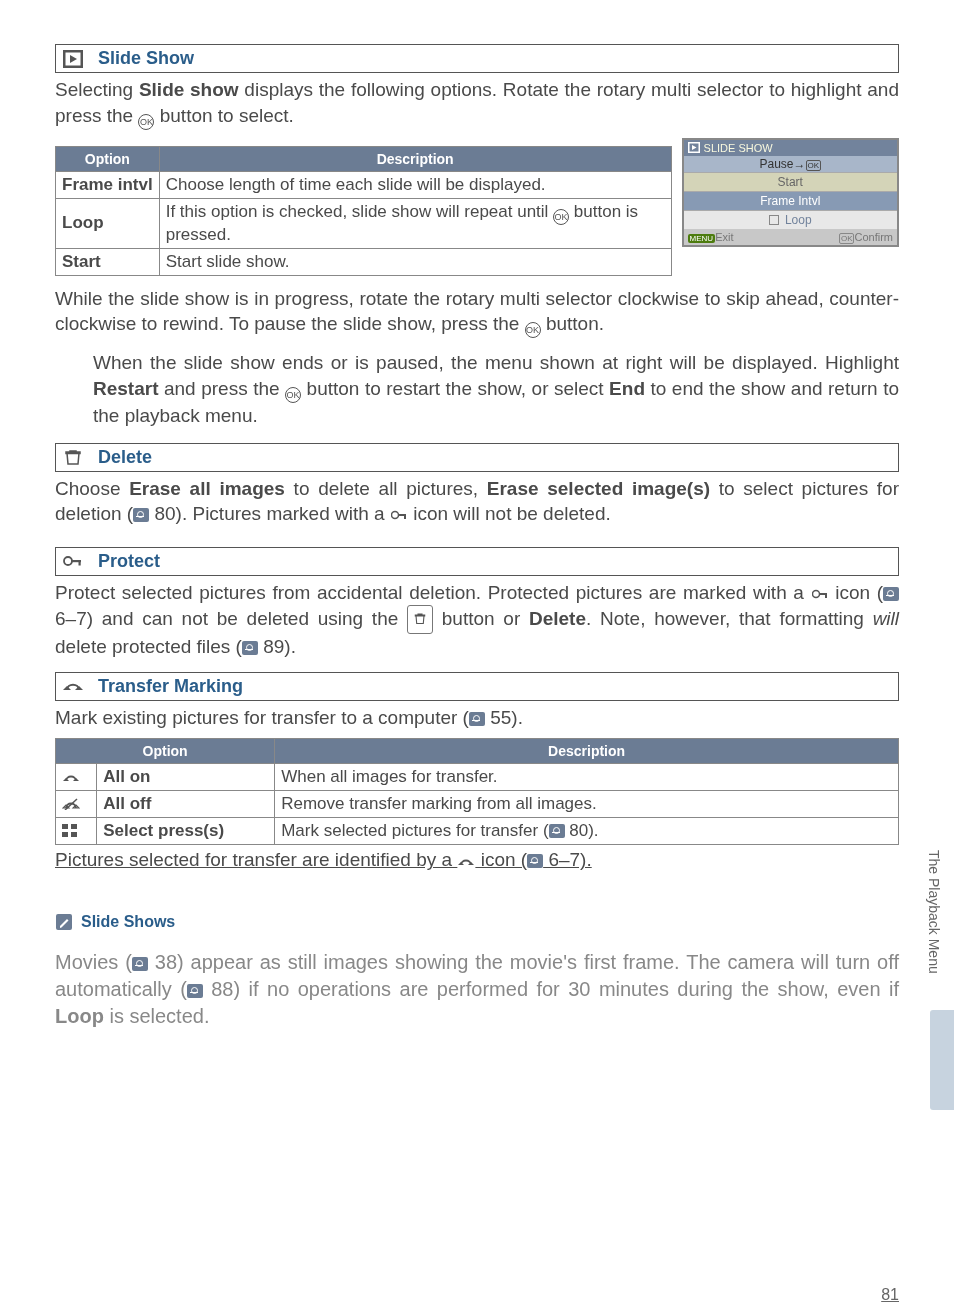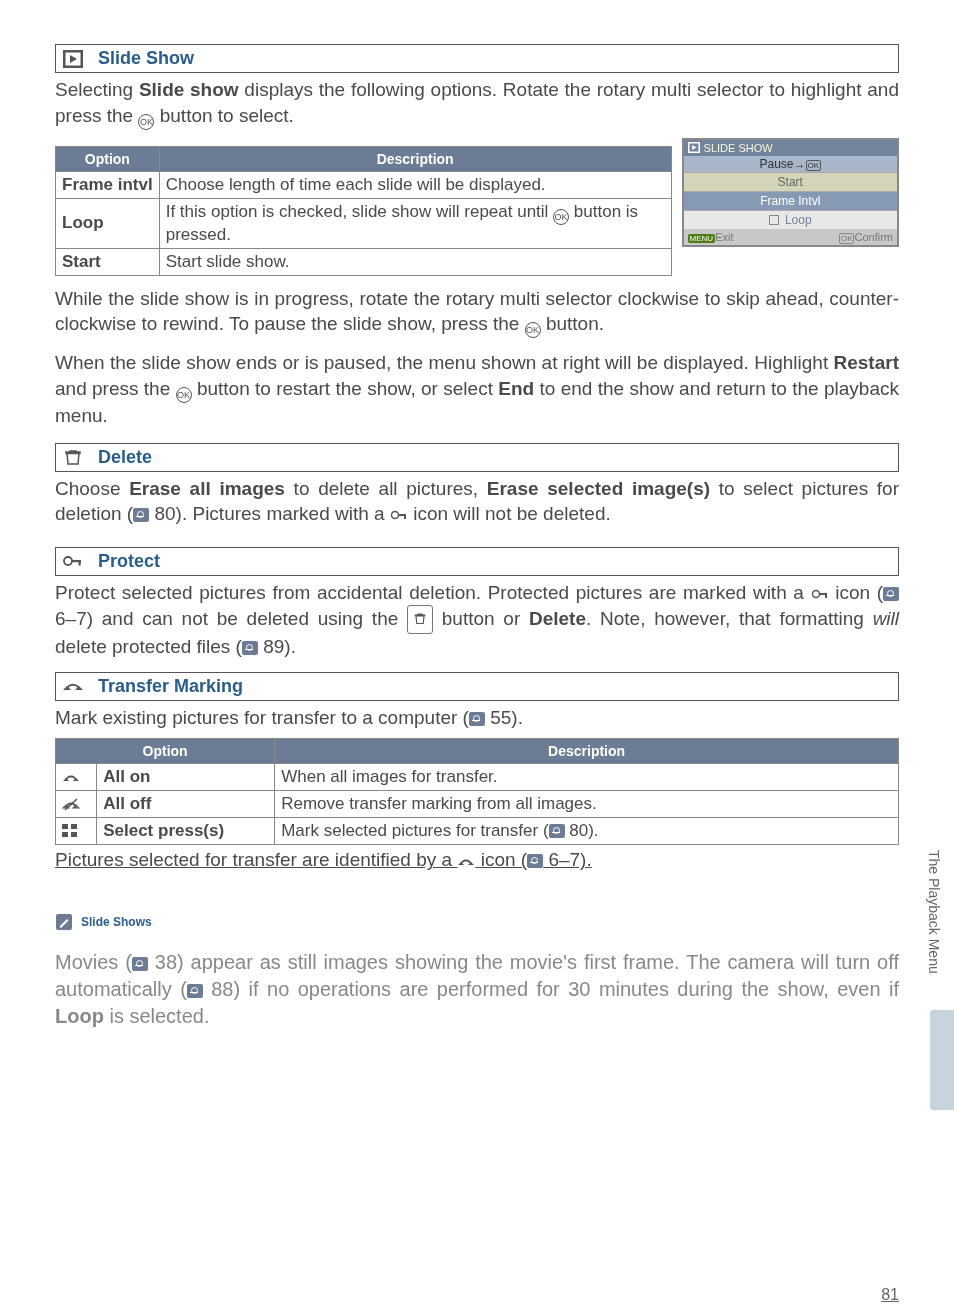--- a/index.html
+++ b/index.html
@@ -24,21 +24,21 @@
 .screen-item.sel { background: #d4d4b8; color:#666; }
 .screen-foot { display: flex; justify-content: space-between; padding: 2px 4px; font-size: 11px; background:#c8c8c8; color:#777; }
 .screen2 { border: 2px solid #888; width: 220px; height: 140px; background: #dedede; position: relative; font-size: 13px; }
 .screen2 .ptitle { text-align: center; padding: 10px; color: #8799b4; font-weight: bold; }
 .screen2 .bot { position: absolute; bottom: 6px; left: 0; right: 0; display: flex; justify-content: space-around; align-items: flex-end; }
 .screen2 .end { border: 2px solid #a58b4f; padding: 1px 16px; background: #e6e0d0; color: #8799b4; font-size: 13px; }
 .screen2 .restart { color: #8799b4; font-size: 12px; }
 .screen2 .confirm { color: #8096b5; font-size: 12px; }
 .tip-header { display: flex; align-items: center; gap: 8px; margin-top: 40px; }
 .tip-icon { width: 18px; height: 18px; }
-.tip-title { font-weight: bold; color: #2a5d8a; font-size: 12px; }
+.tip-title { font-weight: bold; color: #2a5d8a; font-size: 16px; }
 .tip-body { font-size: 20px; color: #888; line-height: 1.35; text-align: justify; margin-top: 18px; }
 .side-tab { position: absolute; right: 12px; top: 850px; writing-mode: vertical-rl; font-size: 14px; color: #666; }
 .side-block { position: absolute; right: 0; top: 1010px; width: 24px; height: 100px; background: #c7d3df; border-radius: 3px 0 0 3px; }
 .pagenum { position: absolute; right: 55px; bottom: 10px; font-size: 16px; color: #666; text-decoration: underline; }
 .ref-icon { display:inline-block; width:16px; height:14px; background:#6b7c94; border-radius:2px; vertical-align:-2px; position:relative; }
 .ref-icon::after { content:""; position:absolute; left:4px; top:3px; width:5px; height:5px; border:1px solid #fff; border-radius:50%; }
 .ref-icon::before { content:""; position:absolute; left:3px; top:8px; width:8px; height:3px; border-top:1px solid #fff; }
 .circled-ok { display:inline-block; width:16px; height:16px; border:1.5px solid #555; border-radius:50%; font-size:9px; line-height:14px; text-align:center; vertical-align:-3px; color:#555; }
 .trash-btn { display:inline-block; border:1px solid #777; border-radius:3px; padding:0 6px 1px; vertical-align:0; }
 svg { display: block; }
@@ -98,21 +98,21 @@
       <span><span style="background:#4d7c0f;color:#fff;font-size:8px;padding:0 2px;border-radius:2px;">MENU</span><span>Exit</span></span>
       <span><span style="border:1px solid #888;font-size:8px;padding:0 1px;border-radius:2px;">OK</span><span>Confirm</span></span>
     </div>
   </div>
 </div>
 
 <p class="body-text" style="margin-top:10px;">
   <span>While the slide show is in progress, rotate the rotary multi selector clockwise to skip ahead, counter-clockwise to rewind.  To pause the slide show, press the </span><span class="circled-ok">OK</span><span> button.</span>
 </p>
 
-<div class="row-flex" style="margin-top:8px;">
+<div class="row-flex" style="margin-top:8px;margin-left:38px;">
   <p class="body-text left">
     <span>When the slide show ends or is paused, the menu shown at right will be displayed.  Highlight </span><b>Restart</b><span> and press the </span><span class="circled-ok">OK</span><span> button to restart the show, or select </span><b>End</b><span> to end the show and return to the playback menu.</span>
   </p>
 </div>
 
 <div class="section-header" style="margin-top:14px;">
   <span class="icon-box">
     <svg width="18" height="18" viewBox="0 0 18 18">
         <path d="M3 5 h12 l-1 11 h-10 z M6 3 h6 v2 h-6 z M2 4 h14 v1.5 h-14 z" fill="none" stroke="#555" stroke-width="1.5"></path>
       </svg>

